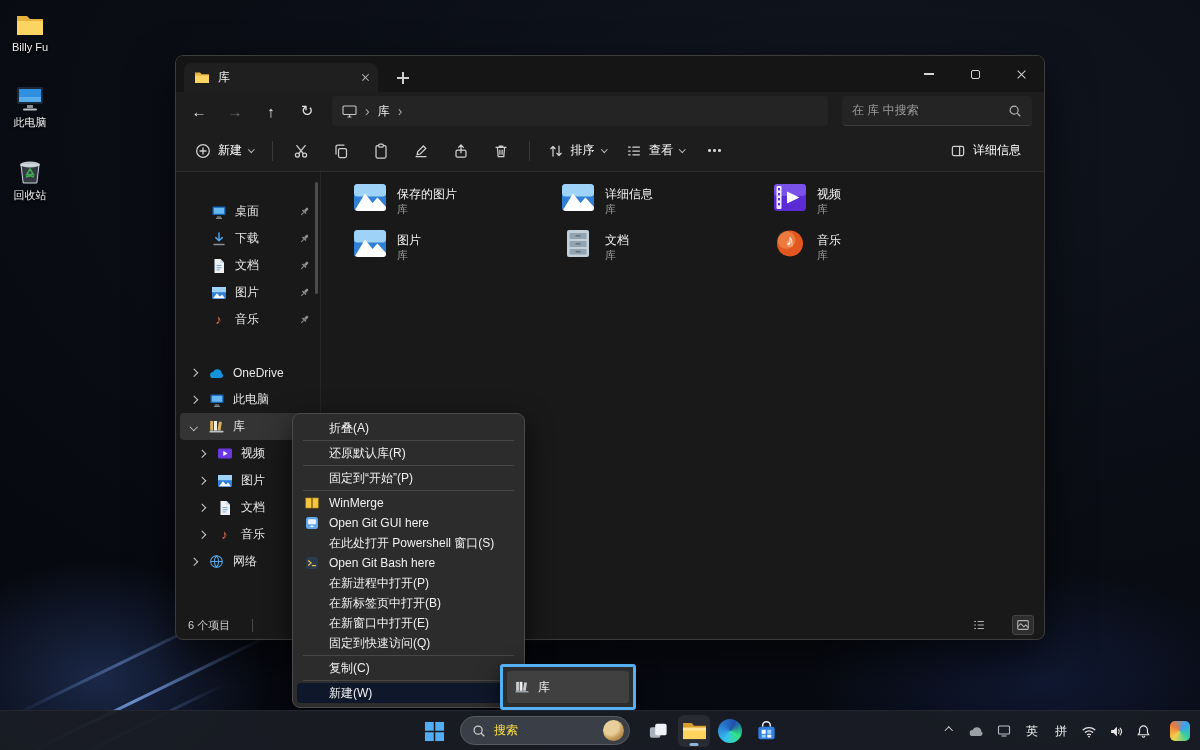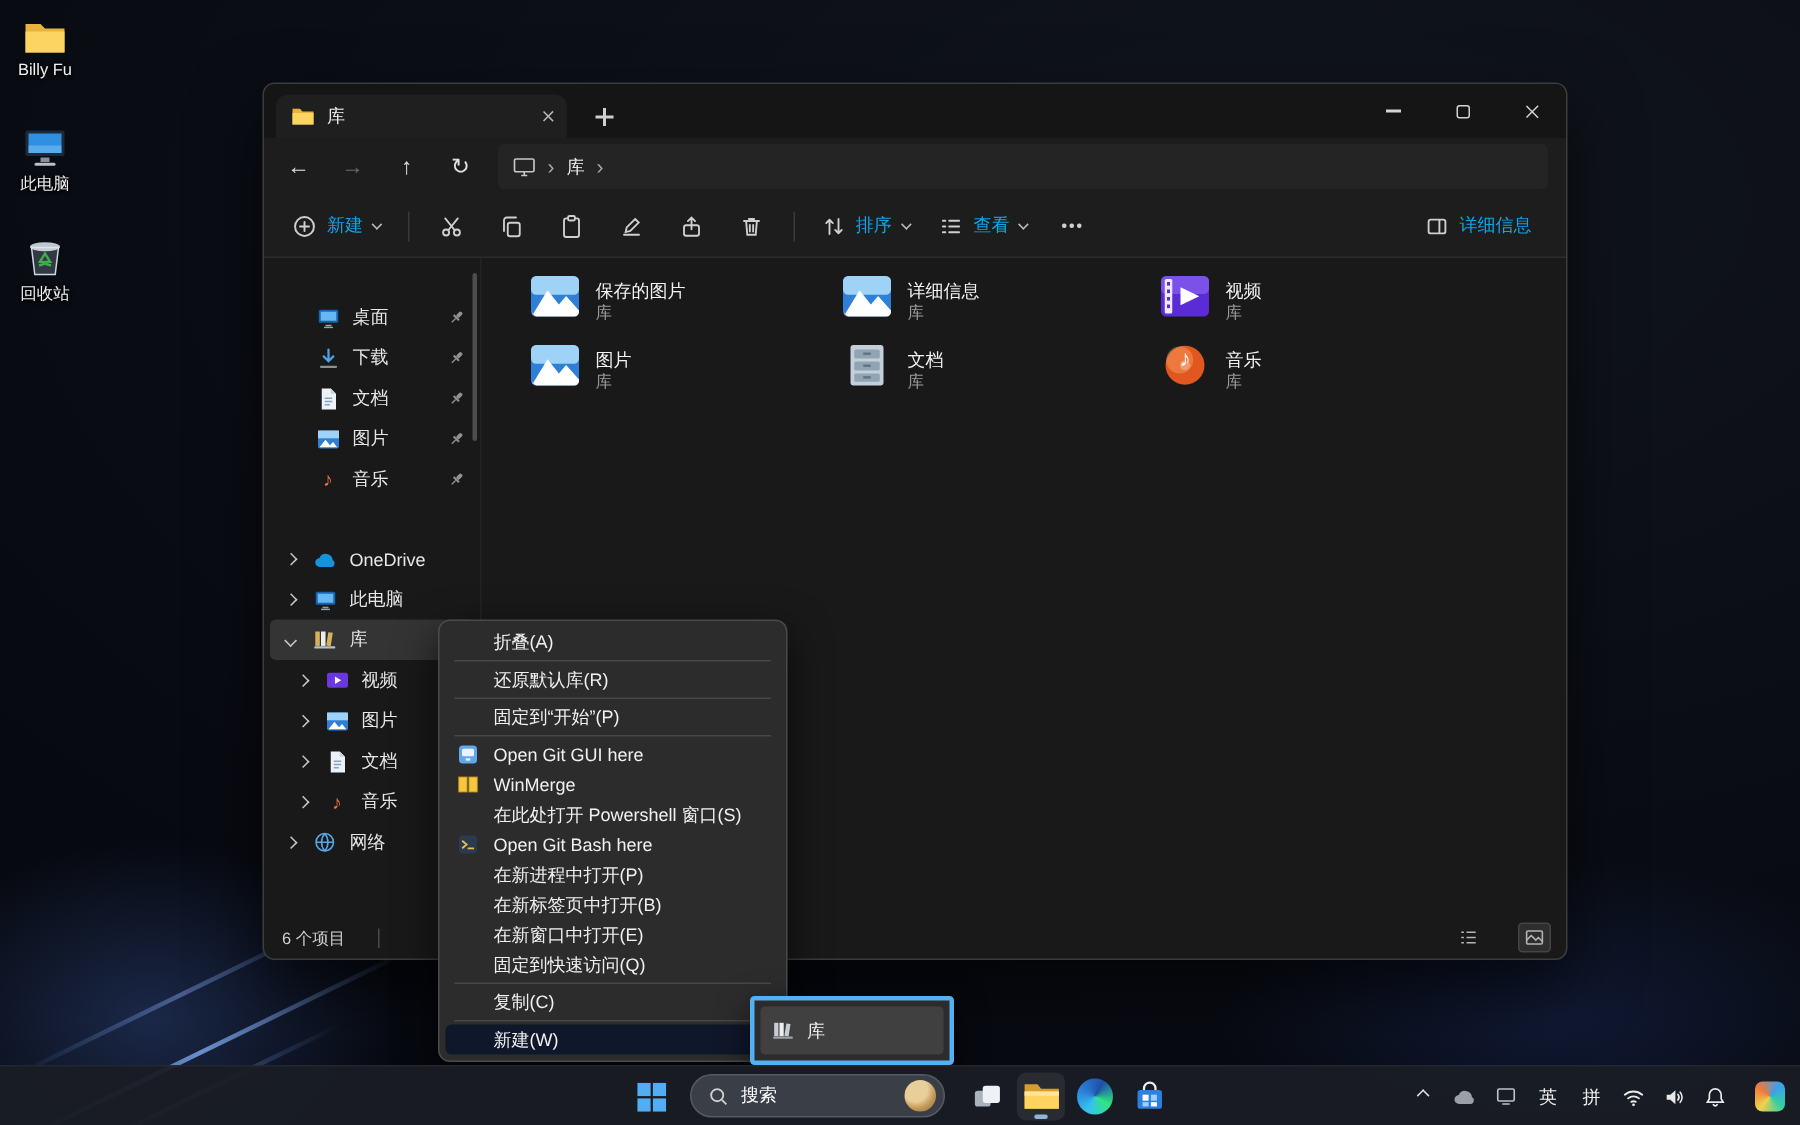--- a/index.html
+++ b/index.html
@@ -42,21 +42,21 @@
   .navbar{position:absolute;left:0;top:36px;right:0;height:38px;background:#1d1d1d;display:flex;align-items:center;padding:0 12px 0 6px;gap:2px}
   .navbtn{width:34px;height:30px;border-radius:4px;display:flex;align-items:center;justify-content:center;font-size:15px;color:#e0e0e0}
   .navbtn.dim{color:#6d6d6d}
   .addrbar{flex:1;height:30px;margin-left:6px;background:#242424;border-radius:4px;display:flex;align-items:center;padding:0 10px;gap:8px;font-size:12px}
   .crumbsep{color:#a8a8a8;font-size:14px;line-height:1}
   .crumb{color:#f0f0f0}
   .searchbox{width:190px;height:30px;margin-left:12px;background:#242424;border-radius:4px;border-bottom:1px solid #3c3c3c;display:flex;align-items:center;padding:0 10px;gap:8px}
   .searchtext{flex:1;font-size:12px;color:#9a9a9a}
 
   .toolbar{position:absolute;left:0;top:74px;right:0;height:42px;background:#1d1d1d;border-bottom:1px solid #2c2c2c;display:flex;align-items:center;padding:0 14px 0 10px;gap:2px}
-  .tbtn{height:32px;border-radius:4px;display:flex;align-items:center;justify-content:center;padding:0 9px;gap:7px;font-size:12px;color:#0ea5e9}
+  .tbtn{height:32px;border-radius:4px;display:flex;align-items:center;justify-content:center;padding:0 9px;gap:7px;font-size:12px;color:#ffffff}
   .tbtn.ic{width:38px;padding:0}
   .tsep{width:1px;height:20px;background:#3a3a3a;margin:0 7px}
   .tspacer{flex:1}
   .caret{width:4.5px;height:4.5px;border-right:1.1px solid #bdbdbd;border-bottom:1.1px solid #bdbdbd;transform:rotate(45deg);margin-top:-2px}
   .dots{display:flex;gap:2.5px;align-items:center}
   .dots i{width:2.6px;height:2.6px;border-radius:50%;background:#cfcfcf}
 
   .wbody{position:absolute;left:0;top:116px;right:0;bottom:28px;display:flex}
   .sidebar{width:145px;padding-top:26px;position:relative;border-right:1px solid rgba(255,255,255,.05)}
   .sthumb{position:absolute;right:2px;top:10px;width:3px;height:112px;border-radius:2px;background:#4d4d4d}
@@ -97,21 +97,21 @@
 
   
   .submenu{position:absolute;left:500px;top:664px;width:136px;height:46px;background:#2c2c2c;border:3px solid #55b0f2;border-radius:3px;padding:4px;z-index:70;box-shadow:0 8px 22px rgba(0,0,0,.6)}
   .subrow{height:32px;display:flex;align-items:center;gap:9px;padding:0 8px;background:#404040;border-radius:3px;font-size:12px;color:#f0f0f0}
 
   
   .taskbar{position:absolute;left:0;right:0;bottom:0;height:40px;background:rgba(26,29,36,.94);border-top:1px solid rgba(255,255,255,.05);z-index:80}
   .tb{position:absolute;top:4px;width:32px;height:32px;border-radius:6px;display:flex;align-items:center;justify-content:center}
   .tb.active{background:rgba(255,255,255,.07)}
   .runbar{position:absolute;bottom:1px;left:50%;transform:translateX(-50%);width:9px;height:3px;border-radius:2px;background:#8fb6da}
-  .tbsearch{position:absolute;left:460px;top:5px;width:170px;height:29px;border-radius:15px;background:#3a3e46;border:1px solid #565b63;display:flex;align-items:center;padding:0 5px 0 11px;gap:8px;font-size:12px;color:#ffffff}
+  .tbsearch{position:absolute;left:460px;top:5px;width:170px;height:29px;border-radius:15px;background:#3a3e46;border:1px solid #565b63;display:flex;align-items:center;padding:0 5px 0 11px;gap:8px;font-size:12px;color:#fde047}
   .bingimg{margin-left:auto;width:21px;height:21px;border-radius:50%;background:radial-gradient(circle at 35% 30%,#e8cf9a 0 40%,#c69b5a 62%,#8a6a3a 100%)}
   .tray{position:absolute;right:10px;top:0;height:40px;display:flex;align-items:center;gap:11px}
   .trayit{display:flex;align-items:center;justify-content:center;min-width:16px;height:26px;border-radius:4px}
   .trayit.txt{font-size:12px;color:#f0f0f0;width:18px}
   .widgeticon{width:20px;height:20px;border-radius:5px;background:conic-gradient(from 40deg,#3aa0f0,#35d0a0,#f0d24a,#ef7a3a,#3aa0f0);margin-left:8px}
 </style>
 </head>
 <body>
 
 <div class="stage">
@@ -195,20 +195,29 @@
         <span style="display:flex">
           <svg width="15" height="13" viewBox="0 0 15 13">
               <rect x="1" y="1" width="13" height="8.5" rx="1" fill="none" stroke="#c8c8c8" stroke-width="1.1"></rect>
               <path d="M5.5 12h4M7.5 9.5V12" stroke="#c8c8c8" stroke-width="1.1"></path>
             </svg>
         </span>
         <span class="crumbsep">›</span>
         <span class="crumb">库</span>
         <span class="crumbsep">›</span>
       </div>
+      <div class="searchbox">
+        <span class="searchtext">在 库 中搜索</span>
+        <span style="display:flex">
+          <svg width="14" height="14" viewBox="0 0 16 16" fill="none" stroke="#b8b8b8" stroke-width="1.3">
+              <circle cx="7" cy="7" r="4.6"></circle>
+              <path d="M10.6 10.6L14 14"></path>
+            </svg>
+        </span>
+      </div>
     </div>
 
     <div class="toolbar">
       <div class="tbtn">
         <span style="display:flex">
           <svg width="16" height="16" viewBox="0 0 16 16" fill="none" stroke="#cfcfcf" stroke-width="1.3" stroke-linecap="round">
               <circle cx="8" cy="8" r="6.3"></circle>
               <path d="M8 5v6M5 8h6"></path>
             </svg>
         </span>
@@ -617,35 +626,35 @@
       </div>
     <div class="csep"></div>
     <div class="crow">
         <span class="cico"></span>
         <span class="clbl">固定到“开始”(P)</span>
       </div>
     <div class="csep"></div>
     <div class="crow">
       <span class="cico">
         <svg width="14" height="14" viewBox="0 0 14 14">
+            <rect x="0.8" y="2" width="5.6" height="10" fill="#f6c63e" stroke="#b98d12" stroke-width="0.6"></rect>
+            <rect x="7.6" y="2" width="5.6" height="10" fill="#f6c63e" stroke="#b98d12" stroke-width="0.6"></rect>
+          </svg>
+      </span>
+      <span class="clbl">WinMerge</span>
+    </div>
+    <div class="crow">
+      <span class="cico">
+        <svg width="14" height="14" viewBox="0 0 14 14">
             <rect x="1" y="1" width="12" height="12" rx="2.5" fill="#62a7e8"></rect>
             <rect x="3" y="3.2" width="8" height="5" rx="1" fill="#eaf3fc"></rect>
             <rect x="5.5" y="9.5" width="3" height="1.6" fill="#eaf3fc"></rect>
           </svg>
       </span>
       <span class="clbl">Open Git GUI here</span>
-    </div>
-    <div class="crow">
-      <span class="cico">
-        <svg width="14" height="14" viewBox="0 0 14 14">
-            <rect x="0.8" y="2" width="5.6" height="10" fill="#f6c63e" stroke="#b98d12" stroke-width="0.6"></rect>
-            <rect x="7.6" y="2" width="5.6" height="10" fill="#f6c63e" stroke="#b98d12" stroke-width="0.6"></rect>
-          </svg>
-      </span>
-      <span class="clbl">WinMerge</span>
     </div>
     <div class="crow">
         <span class="cico"></span>
         <span class="clbl">在此处打开 Powershell 窗口(S)</span>
       </div>
     <div class="crow">
       <span class="cico">
         <svg width="14" height="14" viewBox="0 0 14 14">
             <rect x="1" y="1" width="12" height="12" rx="2.5" fill="#2b3a4e"></rect>
             <path d="M3.5 4.8l2.6 2.2-2.6 2.2M7.3 9.6h3.2" stroke="#e8c24a" stroke-width="1.2" fill="none" stroke-linecap="round"></path>

